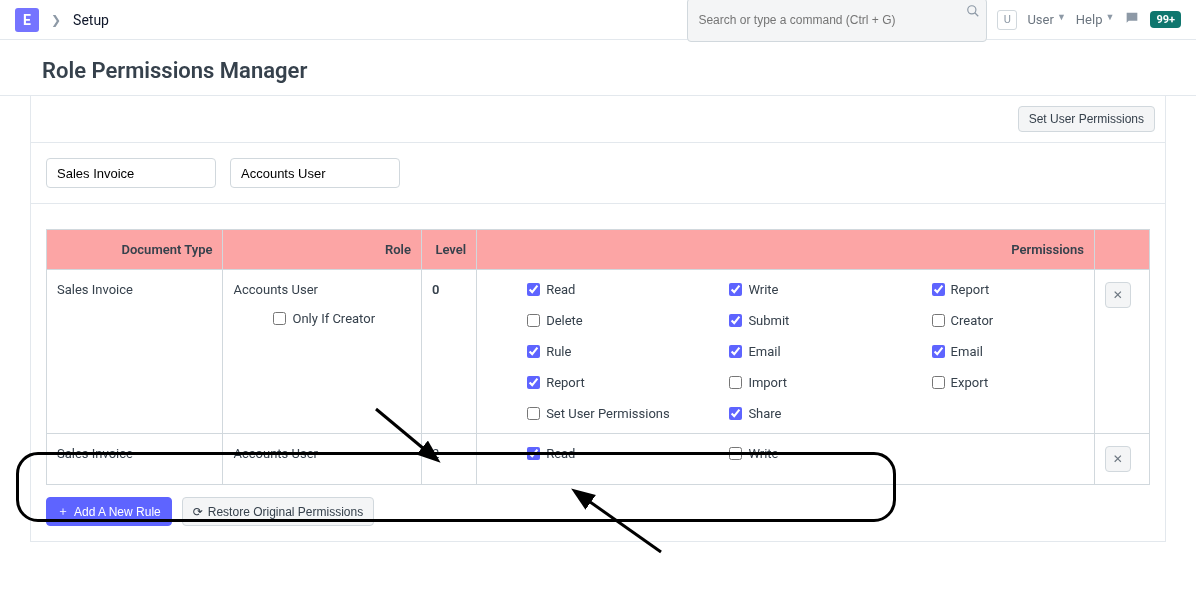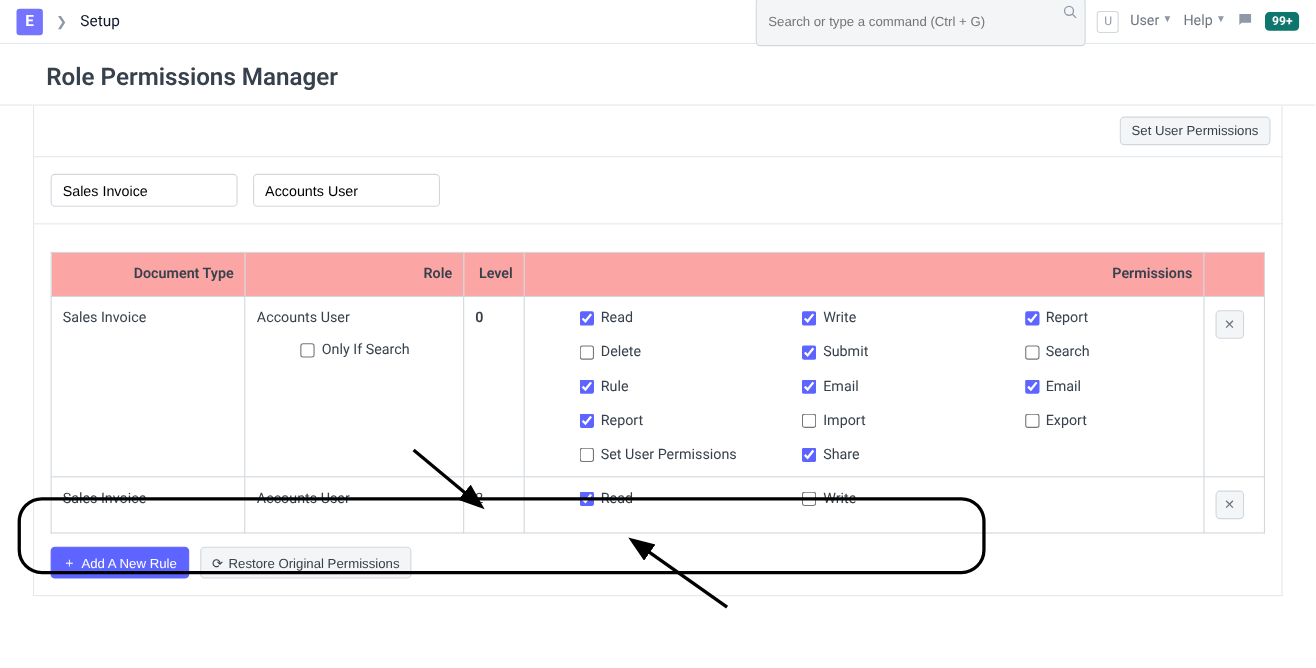--- a/index.html
+++ b/index.html
@@ -104,21 +104,21 @@
           <th class="col-del"></th>
         </tr>
       </thead>
       <tbody>
         <tr>
           <td>Sales Invoice</td>
           <td>
             <div>Accounts User</div>
             <div class="cb" style="margin-top:14px">
               <input type="checkbox" style="">
-              <span>Only If Search</span>
+              <span>Only If Creator</span>
             </div>
           </td>
           <td class="level-bold">0</td>
           <td>
             <div class="perm-grid" id="perms-0">
                 <label class="cb">
                   <input type="checkbox" checked="" style="">
                   <span>Read</span>
                 </label>
                 <label class="cb">
@@ -132,21 +132,21 @@
                 <label class="cb">
                   <input type="checkbox" style="">
                   <span>Delete</span>
                 </label>
                 <label class="cb">
                   <input type="checkbox" checked="" style="">
                   <span>Submit</span>
                 </label>
                 <label class="cb">
                   <input type="checkbox" style="">
-                  <span>Search</span>
+                  <span>Creator</span>
                 </label>
                 <label class="cb">
                   <input type="checkbox" checked="" style="">
                   <span>Rule</span>
                 </label>
                 <label class="cb">
                   <input type="checkbox" checked="" style="">
                   <span>Email</span>
                 </label>
                 <label class="cb">

